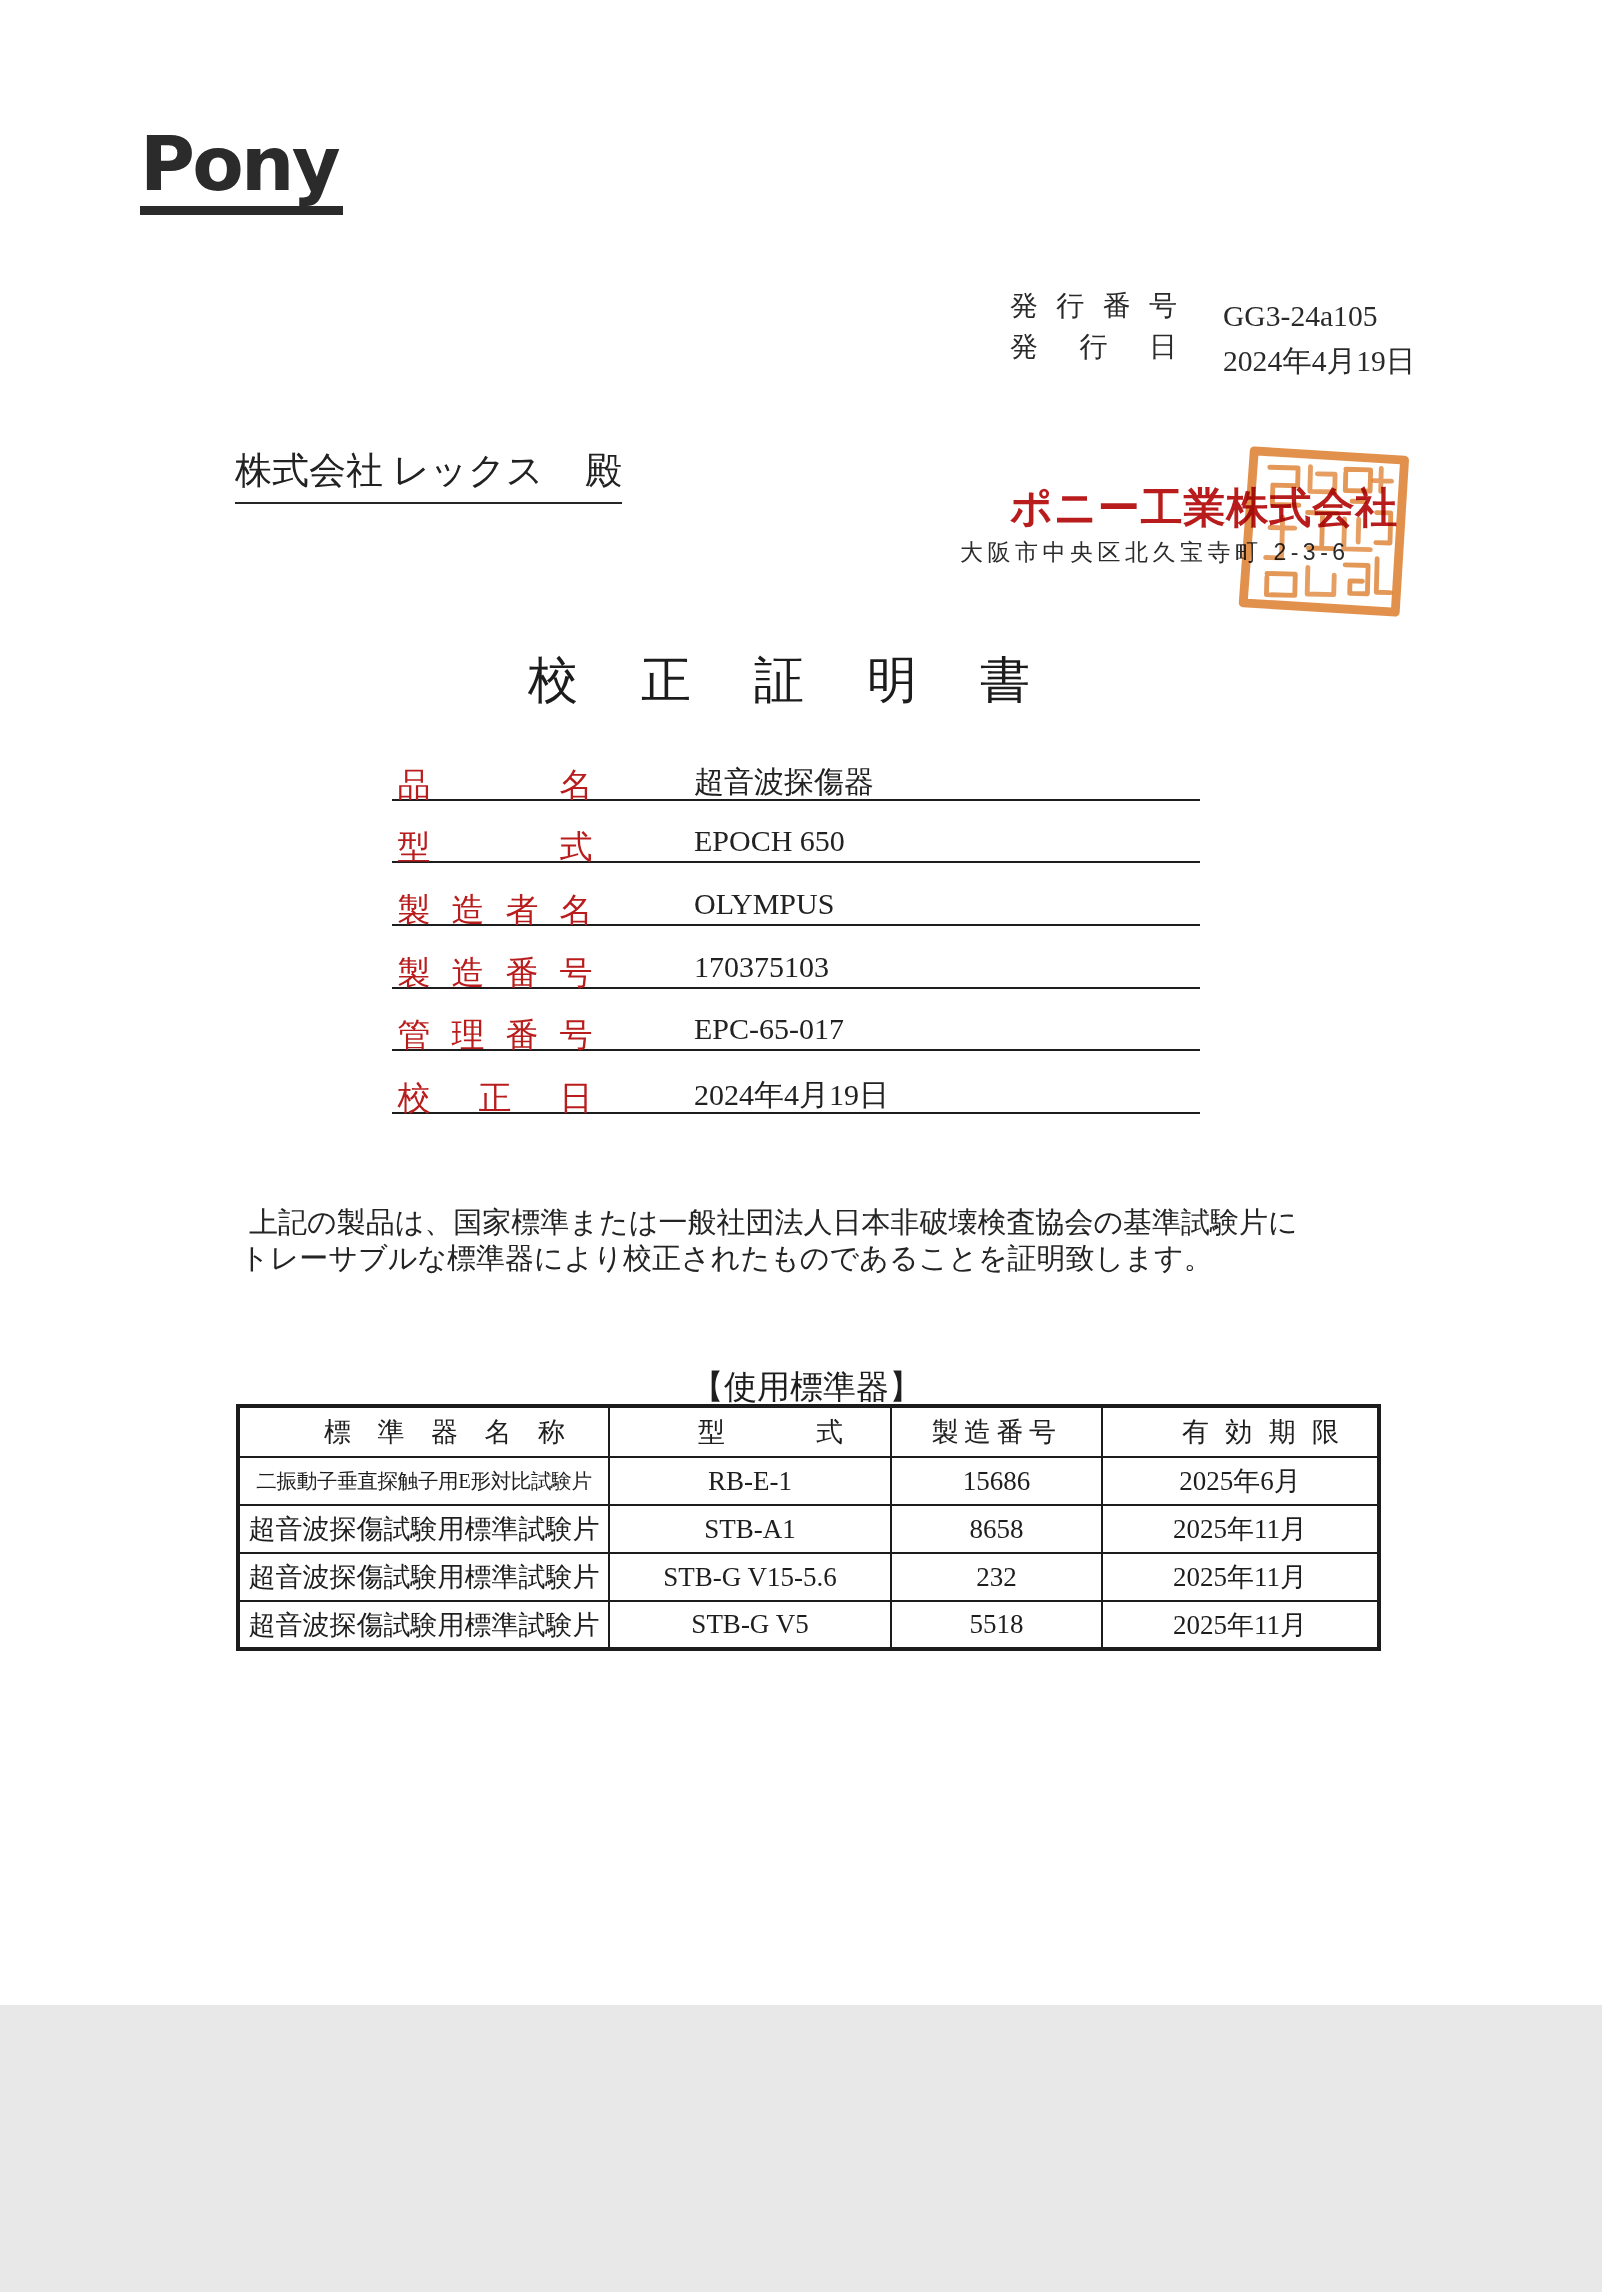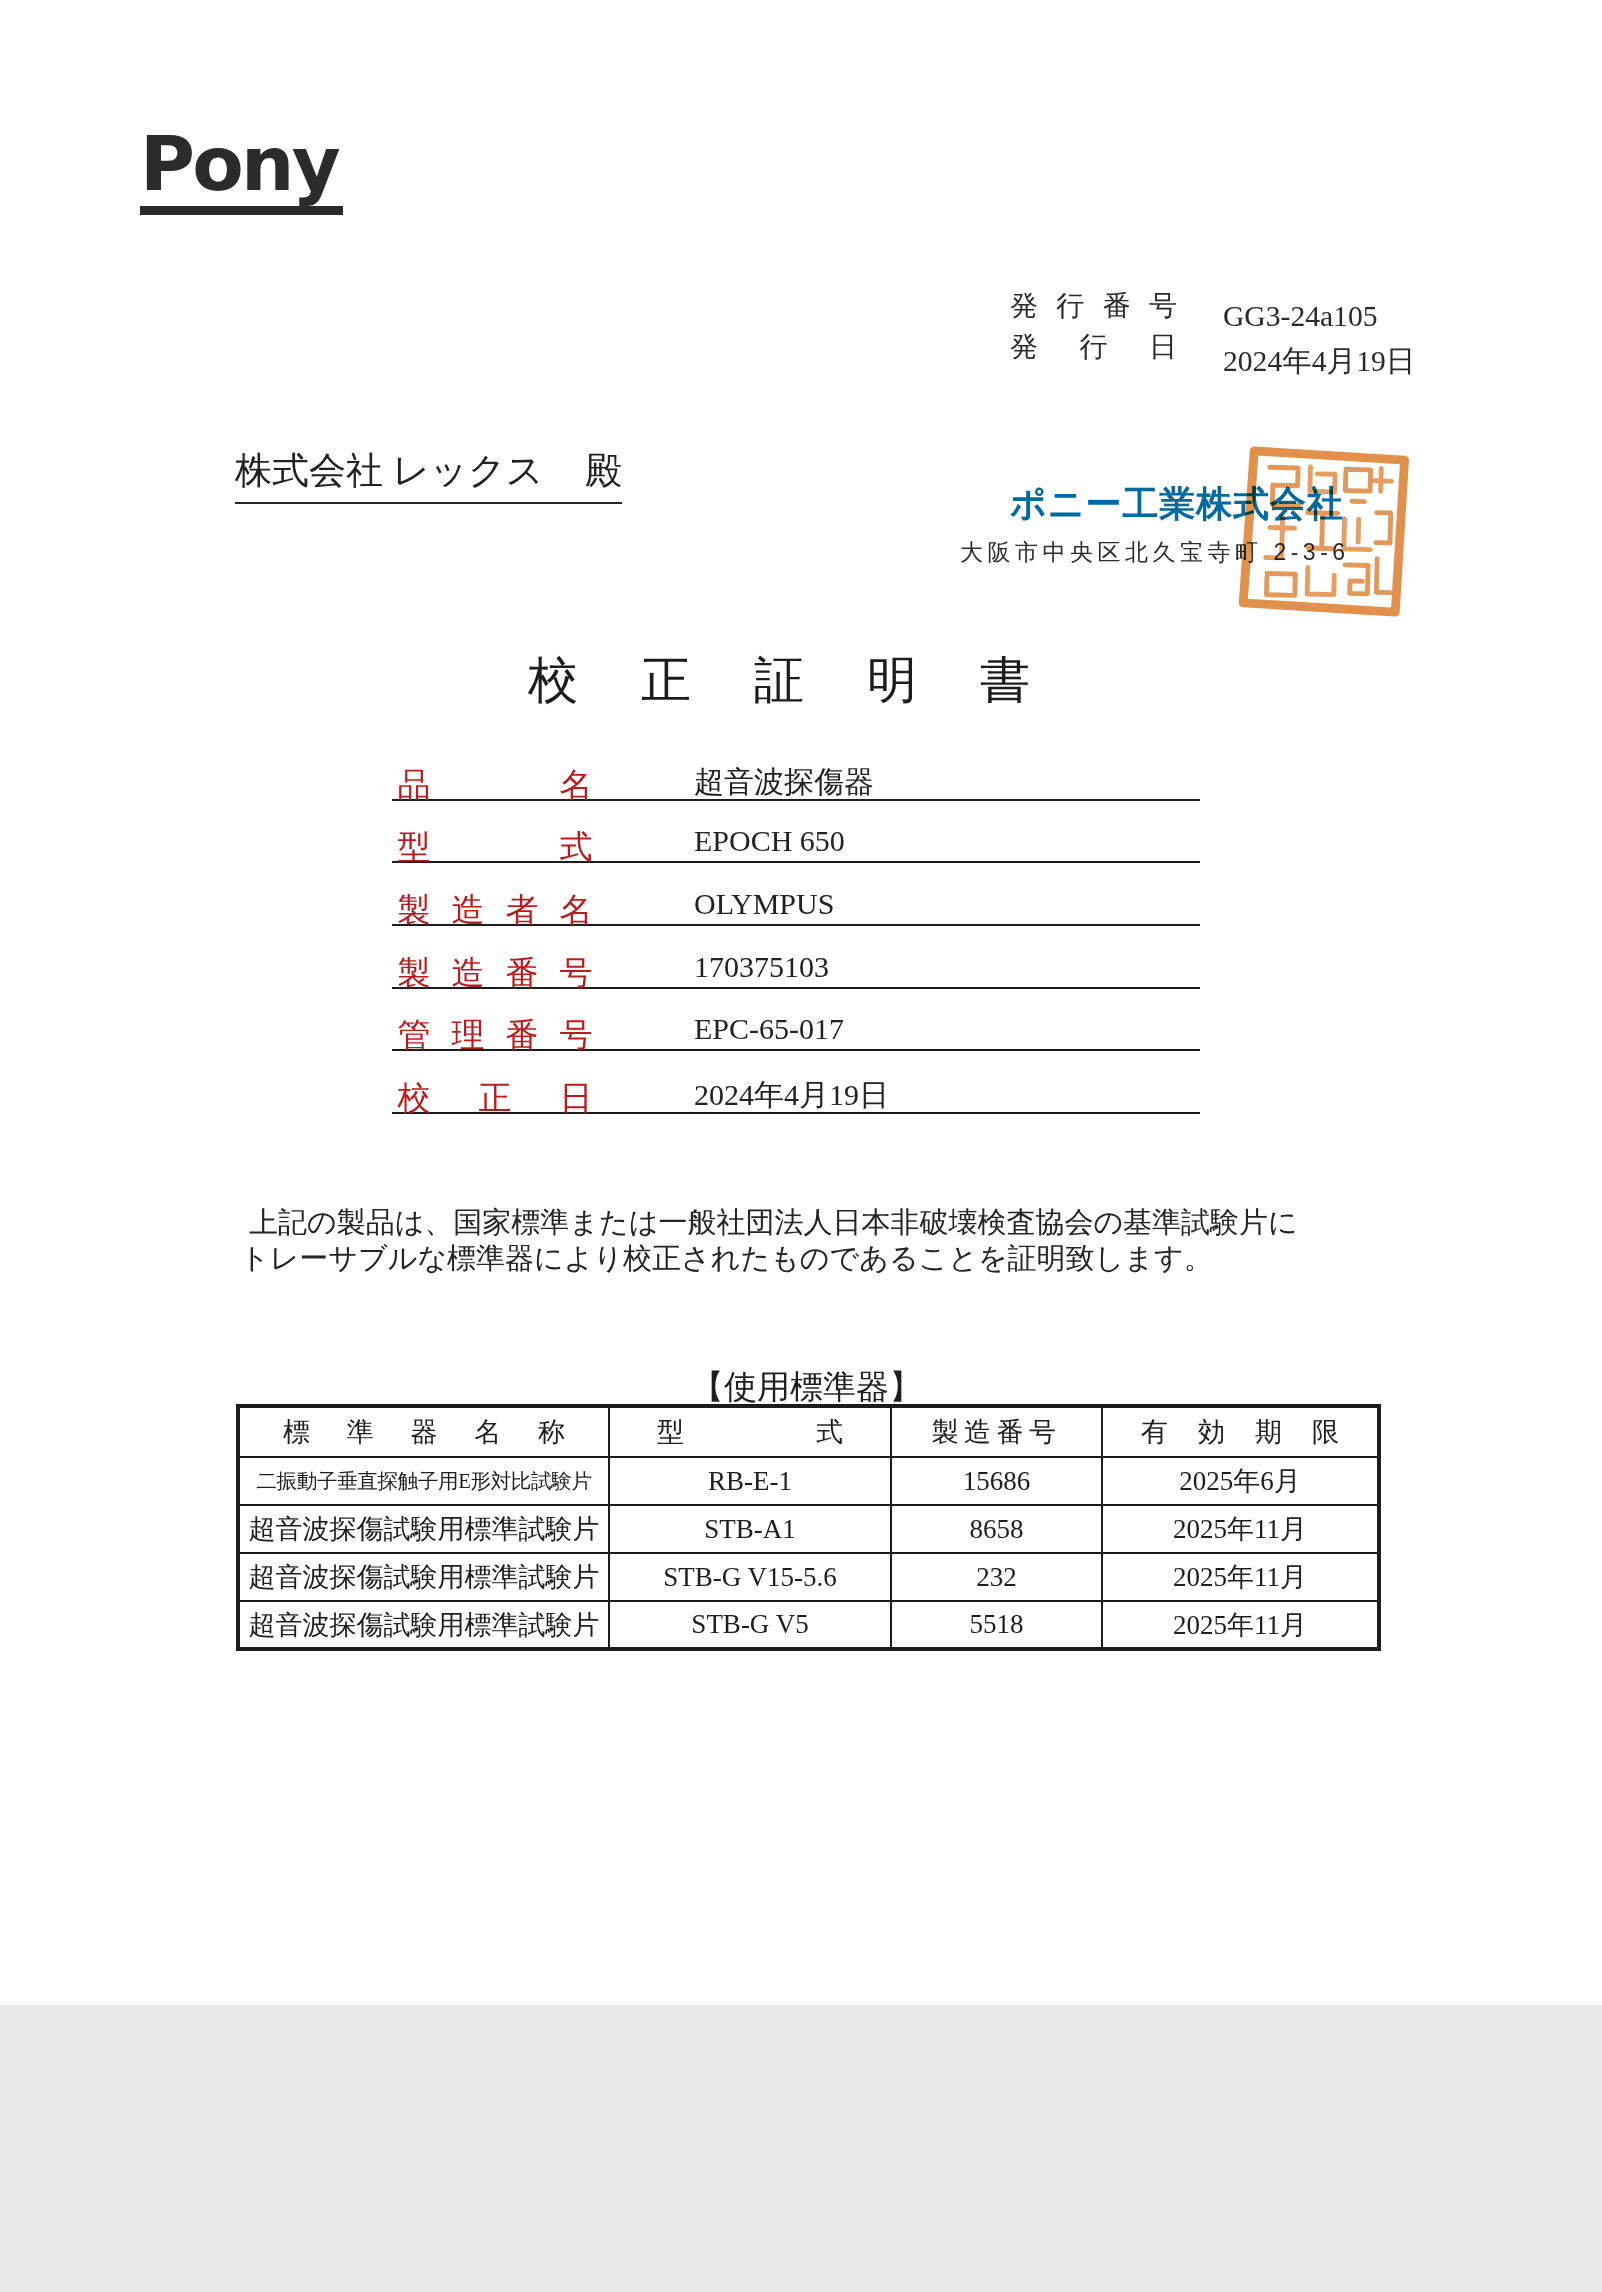--- a/index.html
+++ b/index.html
@@ -45,22 +45,22 @@
   .recipient {
     position: absolute; left: 235px; top: 410px; width: 387px;
     display: flex; justify-content: space-between; align-items: flex-end;
     border-bottom: 2.7px solid #262626; padding-bottom: 6.3px;
     font-size: 37px; color: #222;
   }
 
   
   .issuer-company {
     position: absolute; left: 1010px; top: 480px;
-    font-weight: bold; font-size: 36px; letter-spacing: 0.9px;
-    color: #0369a1; white-space: nowrap; z-index: 2;
+    font-weight: bold; font-size: 42px; letter-spacing: 0.9px;
+    color: #b91c1c; white-space: nowrap; z-index: 2;
   }
   .issuer-address {
     position: absolute; left: 960px; top: 537px;
     font-size: 23px; letter-spacing: 4.5px; color: #2c2c2c;
     white-space: nowrap; z-index: 2;
   }
   .seal {
     position: absolute; left: 1238px; top: 444px;
     width: 177px; height: 177px;
     transform: rotate(1.5deg);
@@ -118,21 +118,21 @@
   }
   table.standards { border: 4.5px solid #1c1c1c; }
   table.standards thead tr { height: 51px; }
   table.standards tbody tr { height: 48px; }
   table.standards th { font-weight: normal; font-size: 27px; }
   table.standards td { font-size: 27px; }
   td.name-cell { font-size: 26px; }
   td.name-cell.small { font-size: 20.6px; letter-spacing: -0.4px; }
   .th-justify {
     display: block;
-    text-align: justify; text-align-last: justify; text-justify: inter-character;
+    text-align: justify; text-align-last: justify; text-justify: inter-character; margin-left: 41px;
   }
   .th-name   { padding: 0 43px; }
   .th-model  { padding: 0 47px; }
   .th-serial { letter-spacing: 5.4px; }
   .th-expiry { padding: 0 38px; }
 </style>
 </head>
 <body>
 
 <div class="page">

